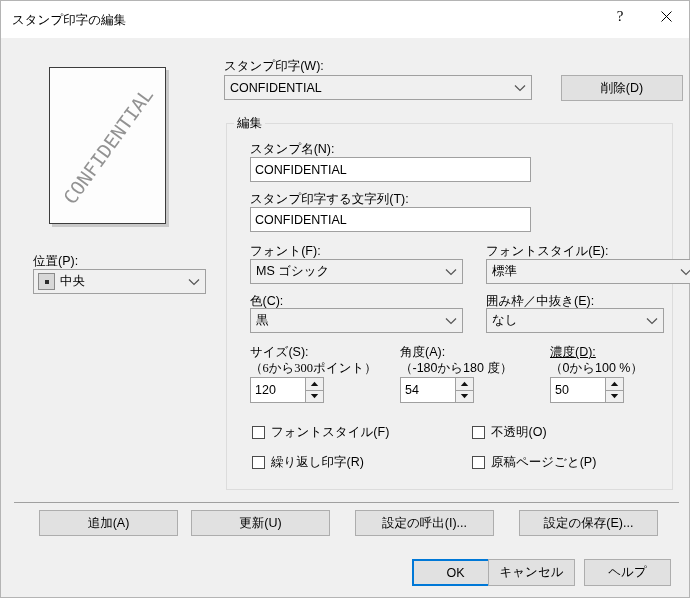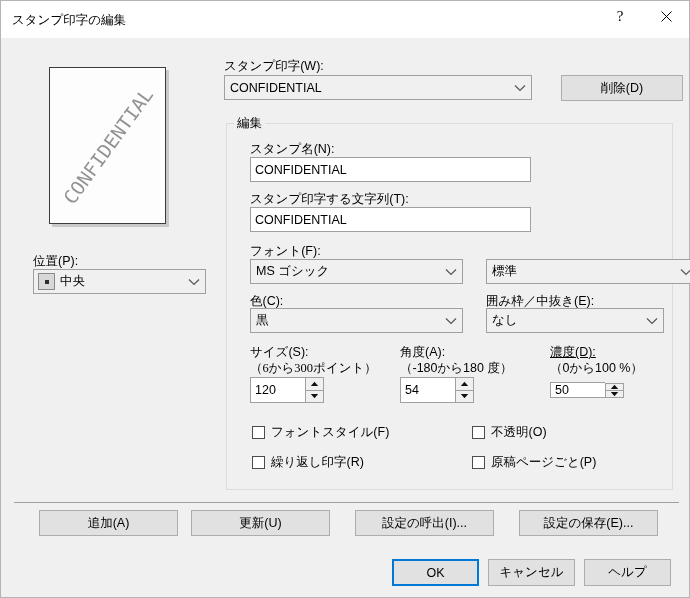--- a/index.html
+++ b/index.html
@@ -217,20 +217,21 @@
     align-items: center;
     justify-content: center;
     font-size: 12.5px;
     color: #000;
     white-space: nowrap;
     height: 26px;
   }
   .btn.default {
     border: 2px solid #0078d7;
     background: #e1e1e1;
+    margin-left: 20px;
   }
   
   .sep {
     position: absolute;
     height: 1px;
     background: #a0a0a0;
   }
   .bottombar {
     position: absolute;
     left: 1px; bottom: 0;
@@ -295,20 +296,21 @@
   <div class="lbl" style="left:249px; top:242px;">フォント(F):</div>
   <div class="combo" style="left:249px; top:258px; width:213px;">
     <div class="combo-text">MS ゴシック</div>
     <div class="chev">
       <svg width="12" height="8" viewBox="0 0 12 8">
           <path d="M1 1.5 L6 6.5 L11 1.5" stroke="#555" stroke-width="1.2" fill="none"></path>
         </svg>
     </div>
   </div>
 
+  <div class="lbl" style="left:485px; top:242px;">フォントスタイル(E):</div>
   <div class="combo" style="left:485px; top:258px; width:212px;">
     <div class="combo-text">標準</div>
     <div class="chev">
       <svg width="12" height="8" viewBox="0 0 12 8">
           <path d="M1 1.5 L6 6.5 L11 1.5" stroke="#555" stroke-width="1.2" fill="none"></path>
         </svg>
     </div>
   </div>
 
   <div class="lbl" style="left:249px; top:292px;">色(C):</div>
@@ -362,21 +364,21 @@
       <div class="sp-btn down">
         <svg width="9" height="6" viewBox="0 0 9 6">
             <polygon points="4.5,5.2 0.8,1 8.2,1" fill="#111"></polygon>
           </svg>
       </div>
     </div>
   </div>
 
   <div class="lbl" style="left:549px; top:343px;text-decoration:underline;">濃度(D):</div>
   <div class="lbl" style="left:549px; top:359px;">（0から100 %）</div>
-  <div class="spinner" style="left:549px; top:376px;align-items:center;">
+  <div class="spinner" style="left:549px; top:376px;">
     <div class="sp-box">50</div>
     <div class="sp-btns">
       <div class="sp-btn up">
         <svg width="9" height="6" viewBox="0 0 9 6">
             <polygon points="4.5,0.8 8.2,5 0.8,5" fill="#111"></polygon>
           </svg>
       </div>
       <div class="sp-btn down">
         <svg width="9" height="6" viewBox="0 0 9 6">
             <polygon points="4.5,5.2 0.8,1 8.2,1" fill="#111"></polygon>

